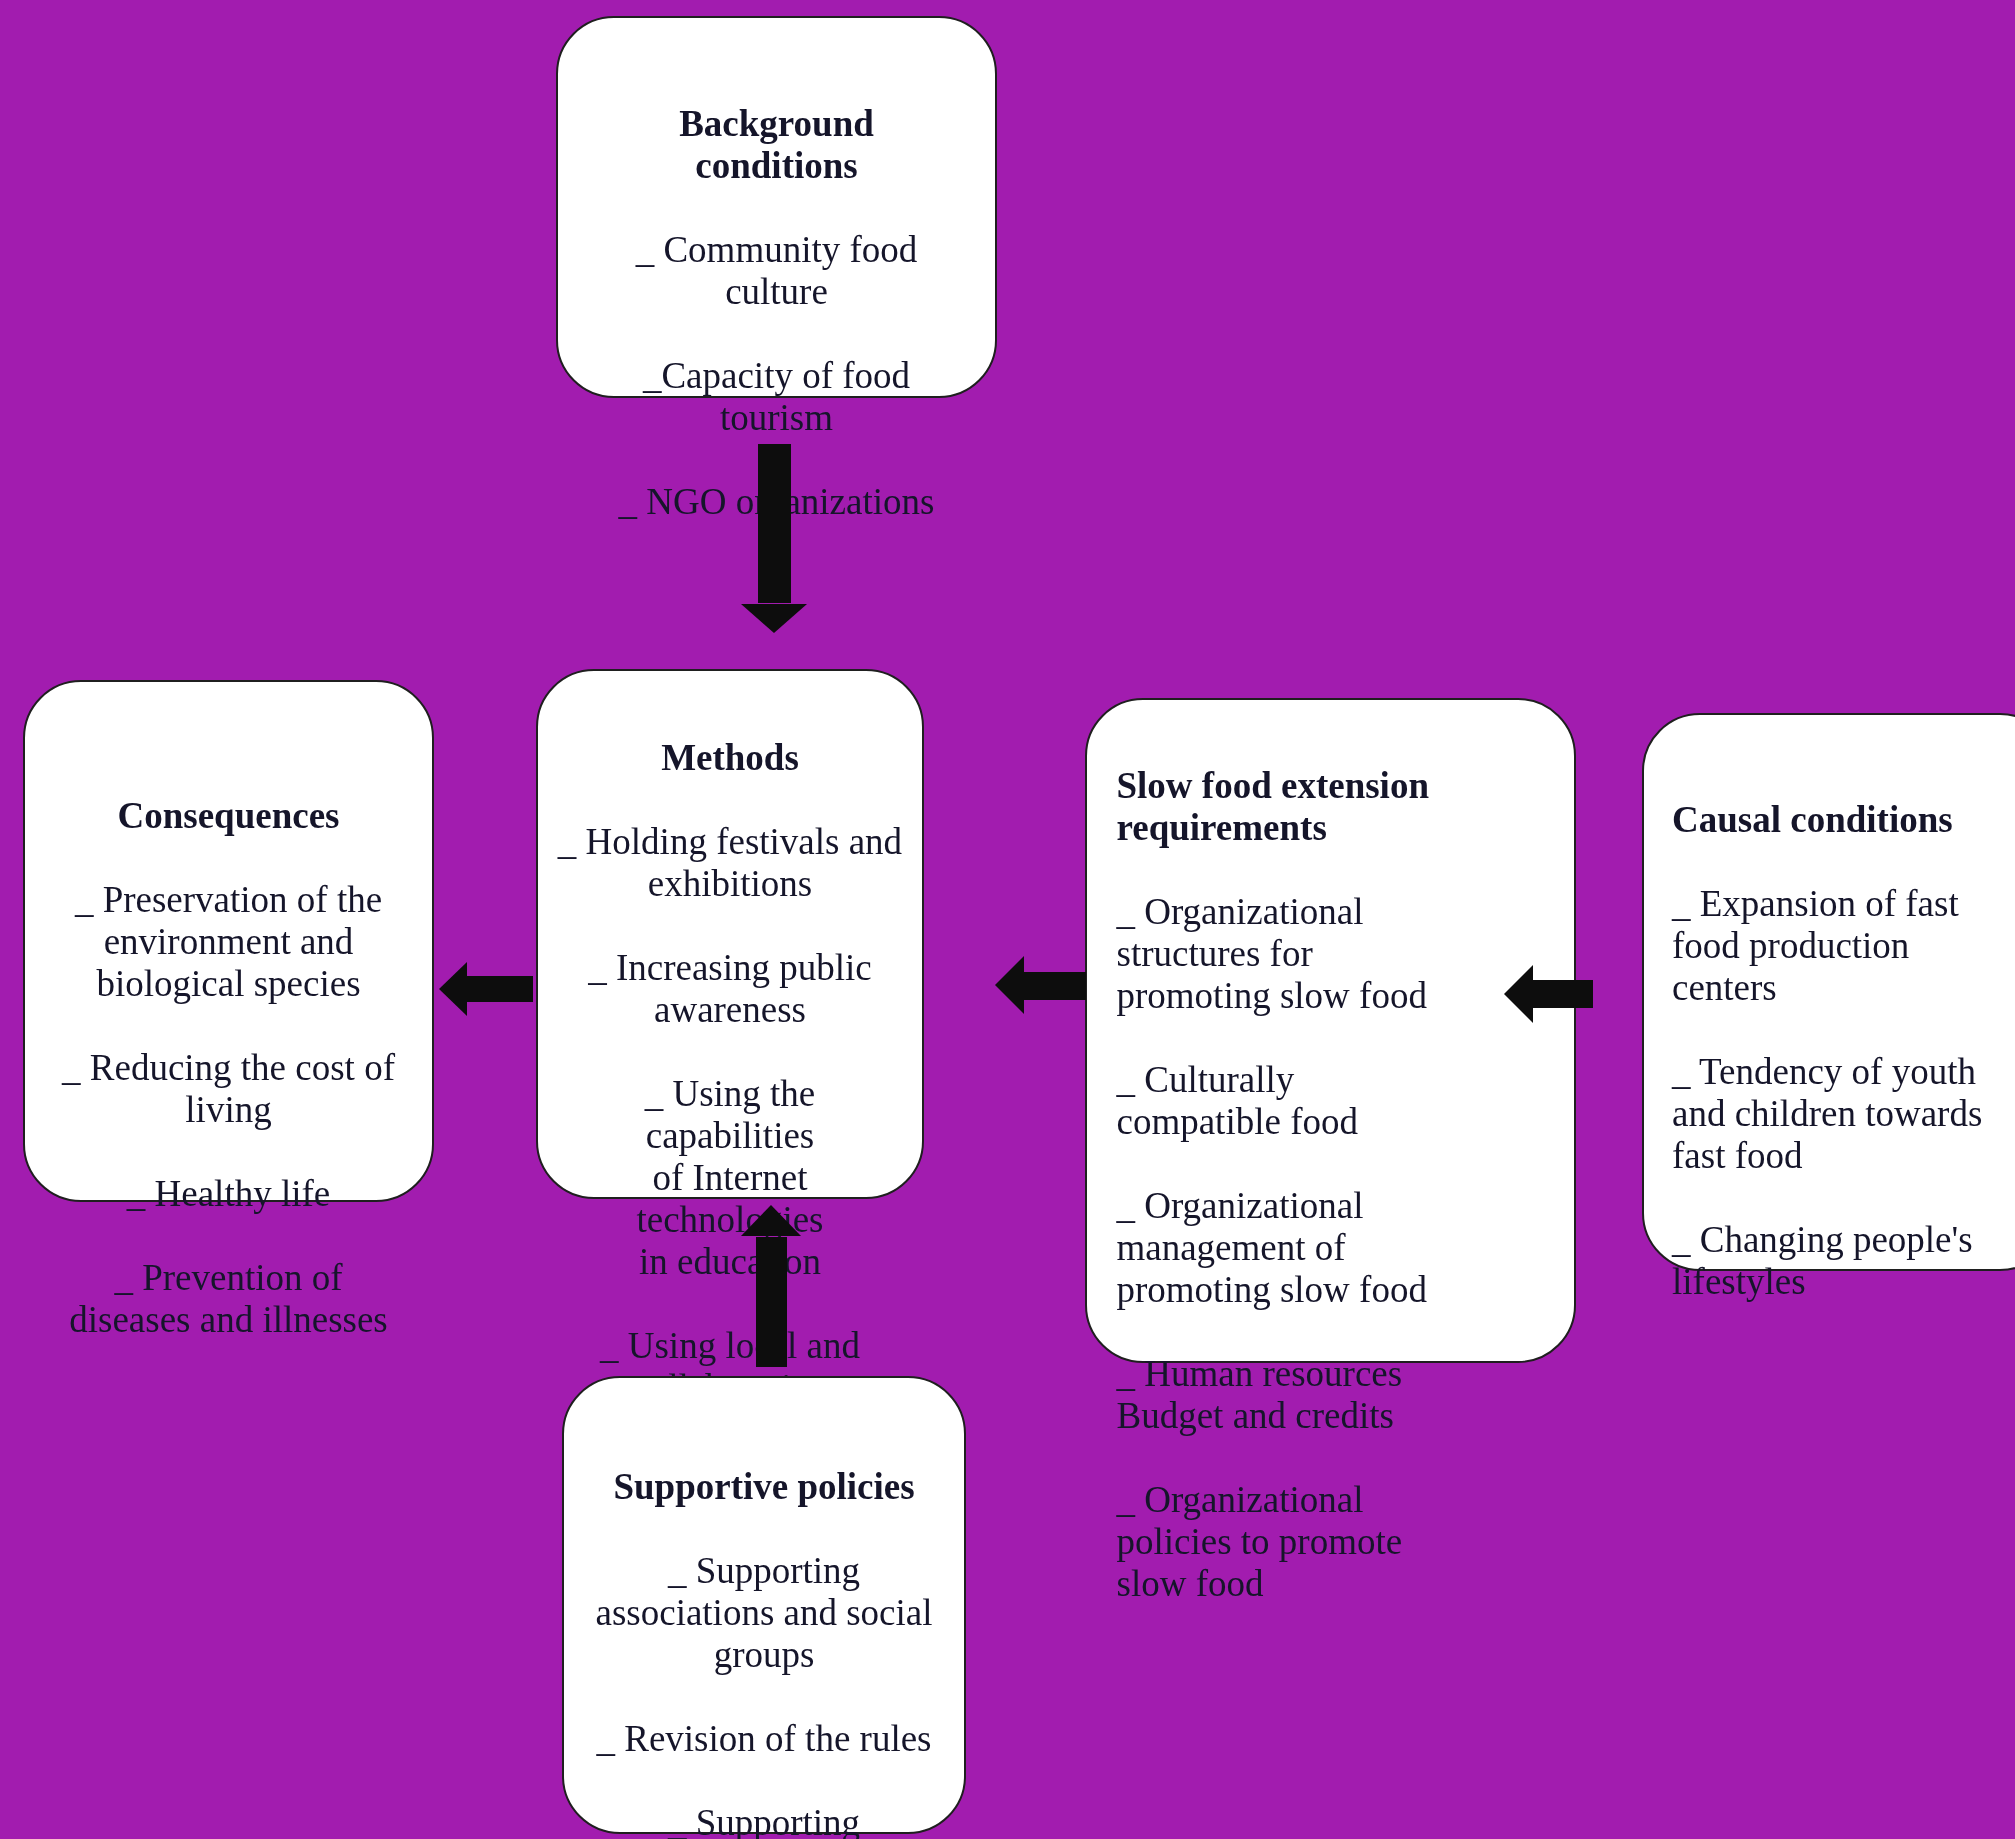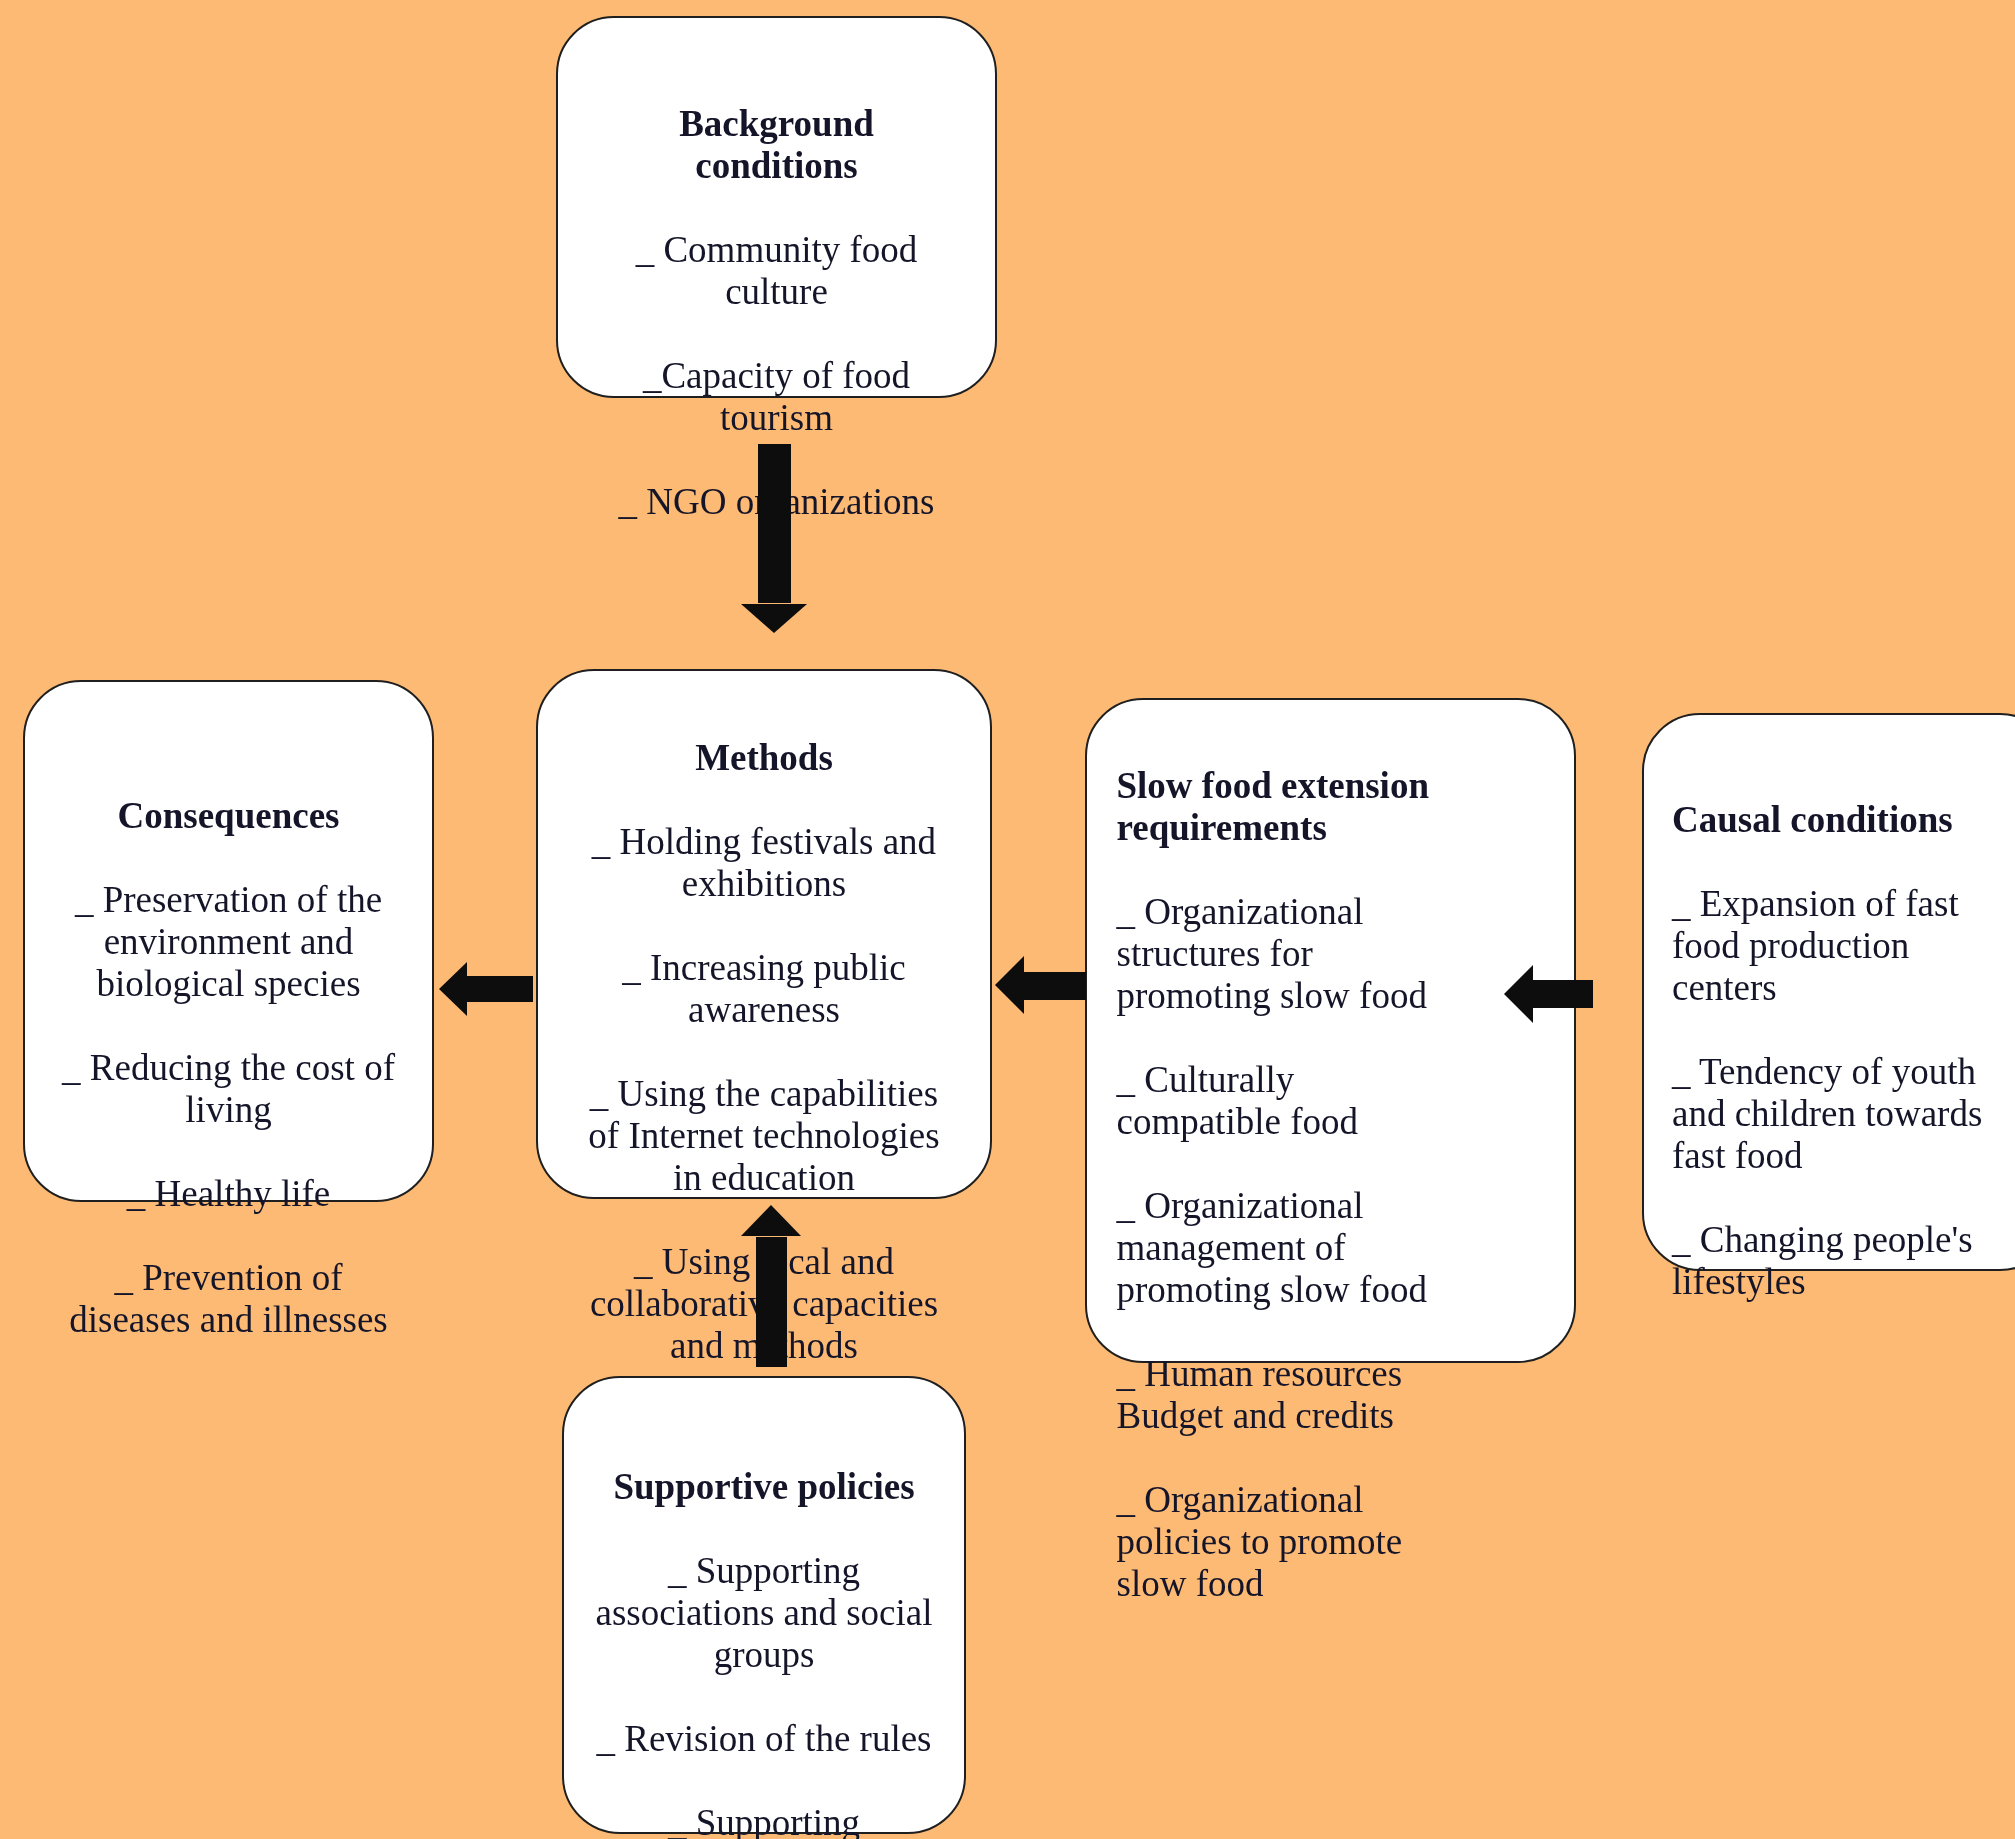--- a/index.html
+++ b/index.html
@@ -7,21 +7,21 @@
     padding: 0;
     background: #ffffff;
     width: 2015px;
     height: 1840px;
     overflow: hidden;
   }
   .canvas {
     position: relative;
     width: 2015px;
     height: 1840px;
-    background: #fdba74;
+    background: #a21caf;
     font-family: "Liberation Serif", "DejaVu Serif", serif;
     color: #15152a;
     font-size: 37px;
     line-height: 42px;
   }
   .box {
     position: absolute;
     background: #ffffff;
     border: 2.5px solid #1f1f1f;
     border-radius: 58px;
@@ -33,21 +33,21 @@
     white-space: pre-line;
   }
   .box .item {
     white-space: pre-line;
   }
   .center-text { text-align: center; }
   .left-text   { text-align: left; }
 
   
   #box-background   { left: 556px; top: 16.3px;   width: 441px; height: 382px;  padding: 43px 29.5px 0 29.5px; }
-  #box-methods      { left: 536px; top: 669px; width: 456px; height: 530px; padding: 24.4px 19.3px 0 19.3px; }
+  #box-methods      { left: 536px; top: 669px; width: 388px; height: 530px; padding: 24.4px 19.3px 0 19.3px; }
   #box-consequences { left: 23px;   top: 680px; width: 411px; height: 522px;  padding: 71px 24.4px 0 24.4px; }
   #box-slowfood     { left: 1085px; top: 698px; width: 491px; height: 665px; padding: 23px 21.3px 0 29.5px; }
   #box-causal       { left: 1594px; top: 713px; width: 416px; height: 558px; padding: 42px 21.3px 0 28px; margin-left: 48px; }
   #box-supportive   { left: 562px; top: 1376px; width: 404px; height: 458px;  padding: 46px 20.3px 0 20.3px; }
 
   
   .arrow-part { position: absolute; background: #0d0d0d; }
   .tri { position: absolute; width: 0; height: 0; }
 
   

